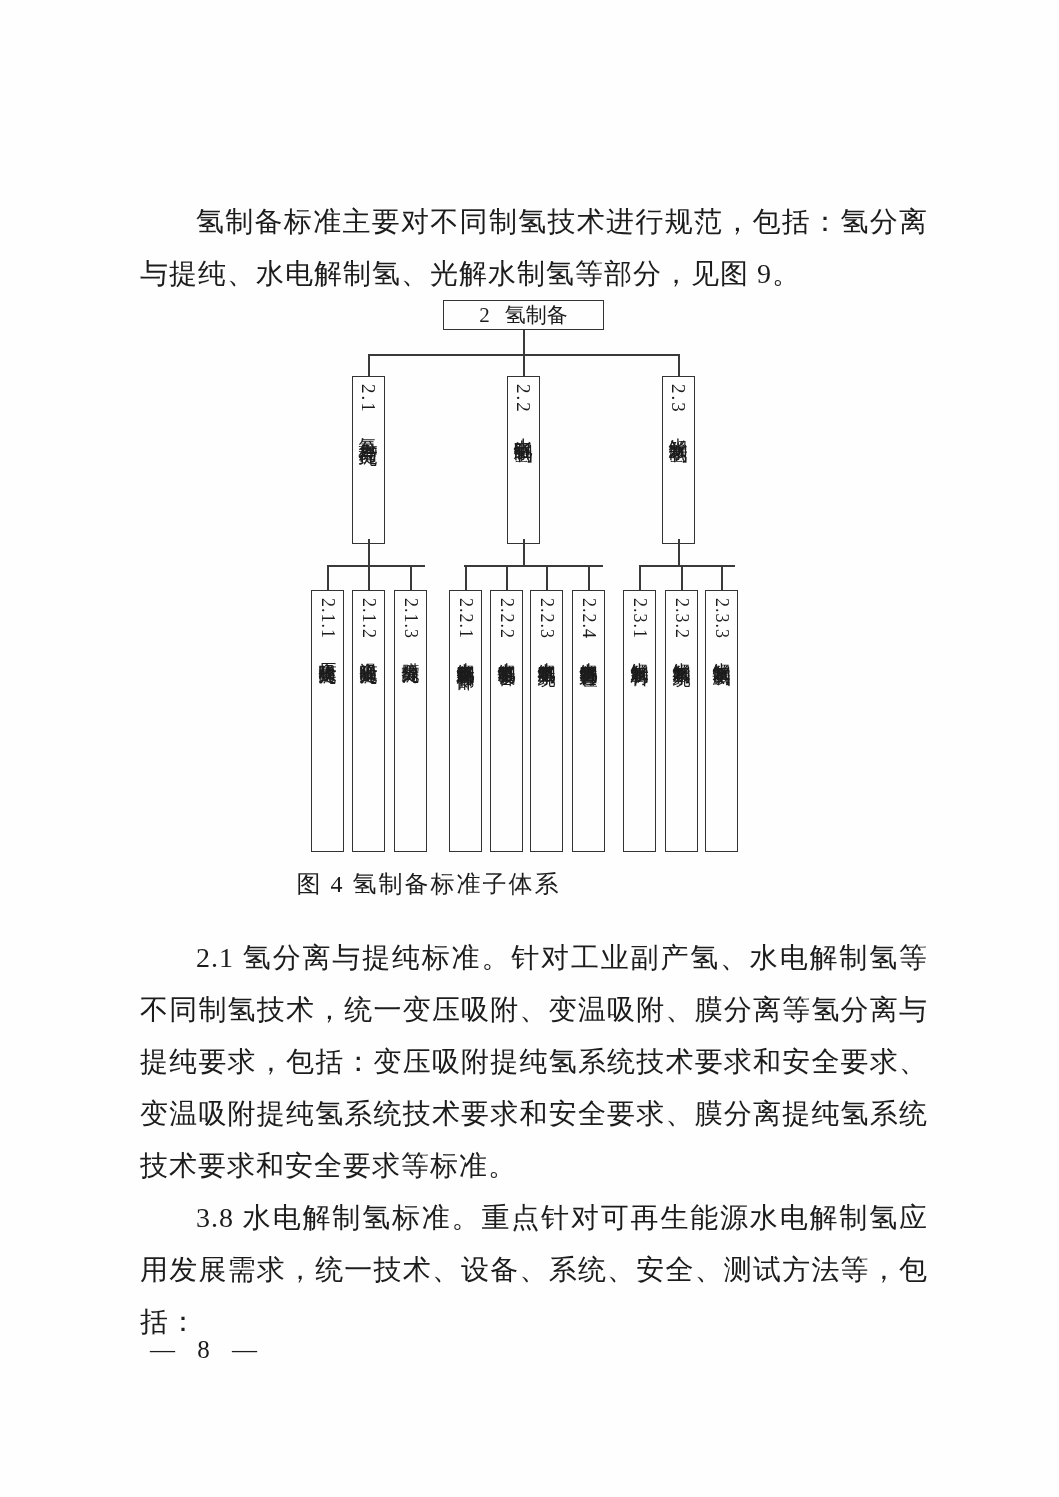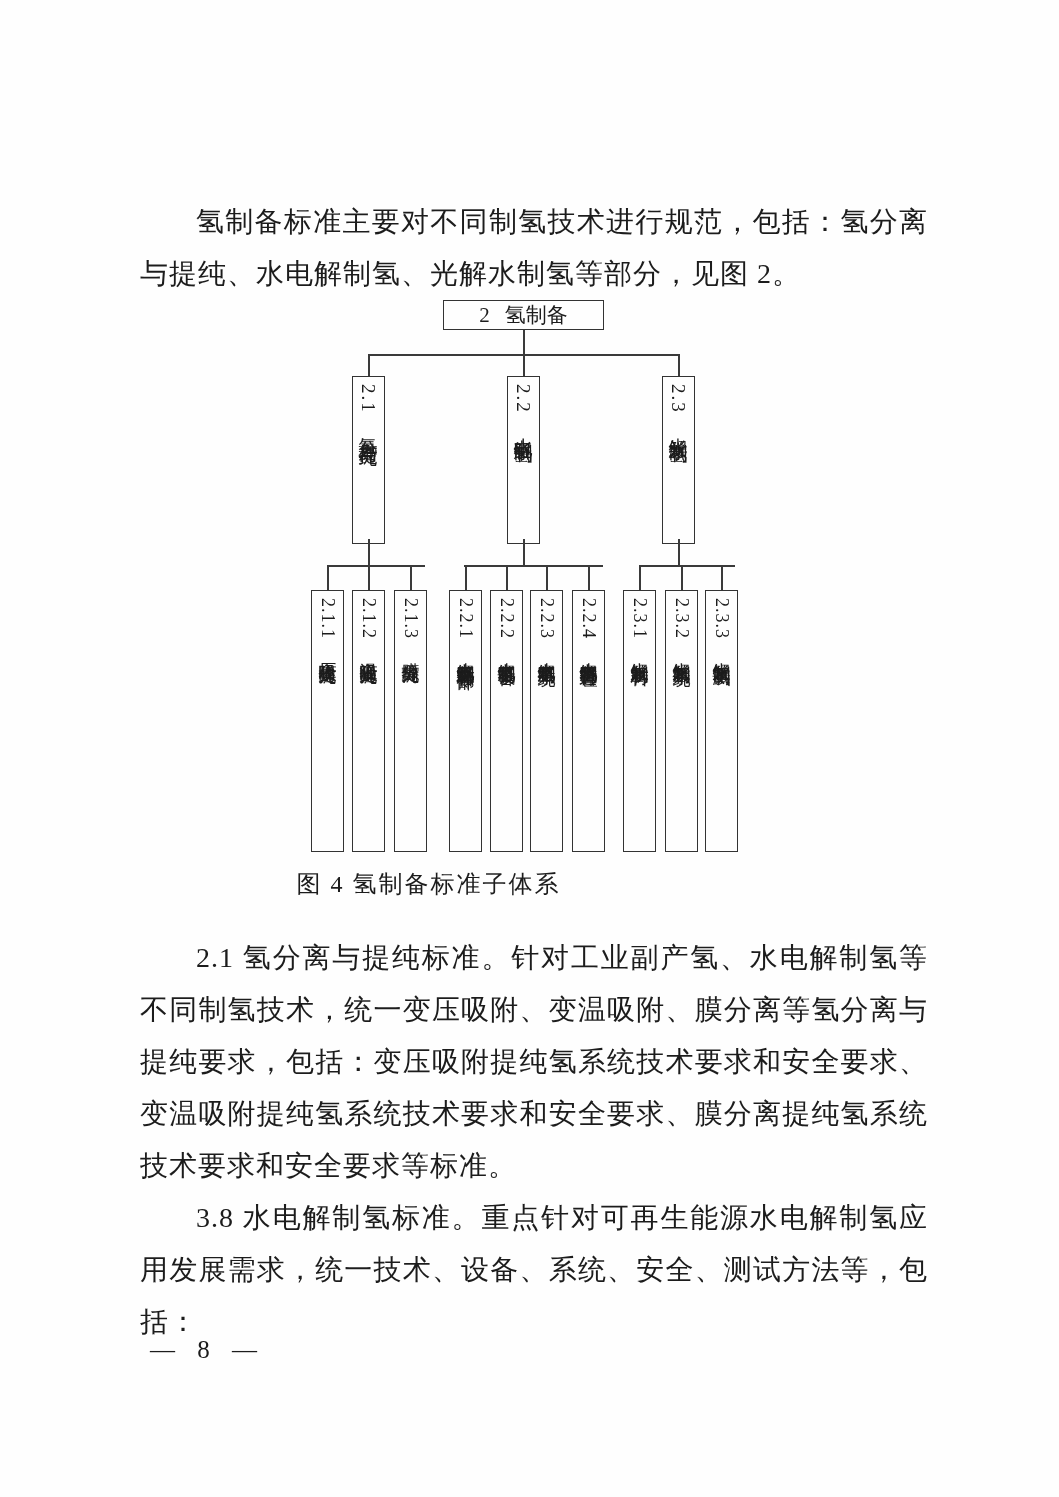--- a/index.html
+++ b/index.html
@@ -56,21 +56,21 @@
     position:absolute;left:150px;top:1336px;
     font-size:25px;letter-spacing:8px;
   }
 </style>
 </head>
 <body>
 
 <div class="page">
 
   <div class="bodytext intro">
-    <p>氢制备标准主要对不同制氢技术进行规范，包括：氢分离与提纯、水电解制氢、光解水制氢等部分，见图 2。</p>
+    <p>氢制备标准主要对不同制氢技术进行规范，包括：氢分离与提纯、水电解制氢、光解水制氢等部分，见图 9。</p>
   </div>
 
   <div class="diagram">
 
     <div class="rootbox">
       <span>2</span>
       <span>氢制备</span>
     </div>
 
     <div class="vline" style="left:523px;top:30px;height:24px;"></div>

